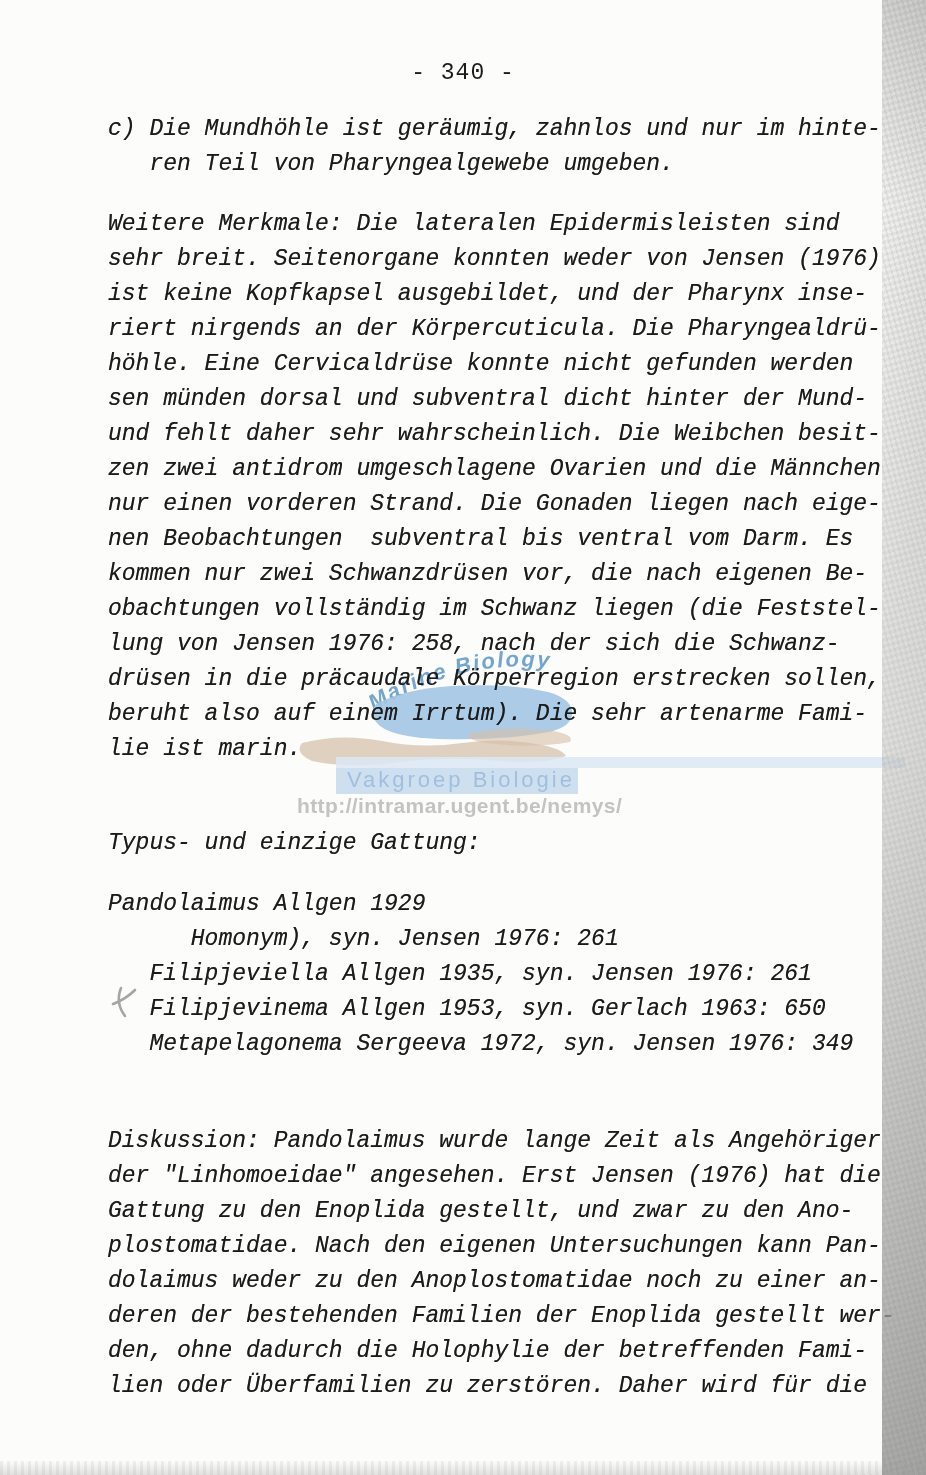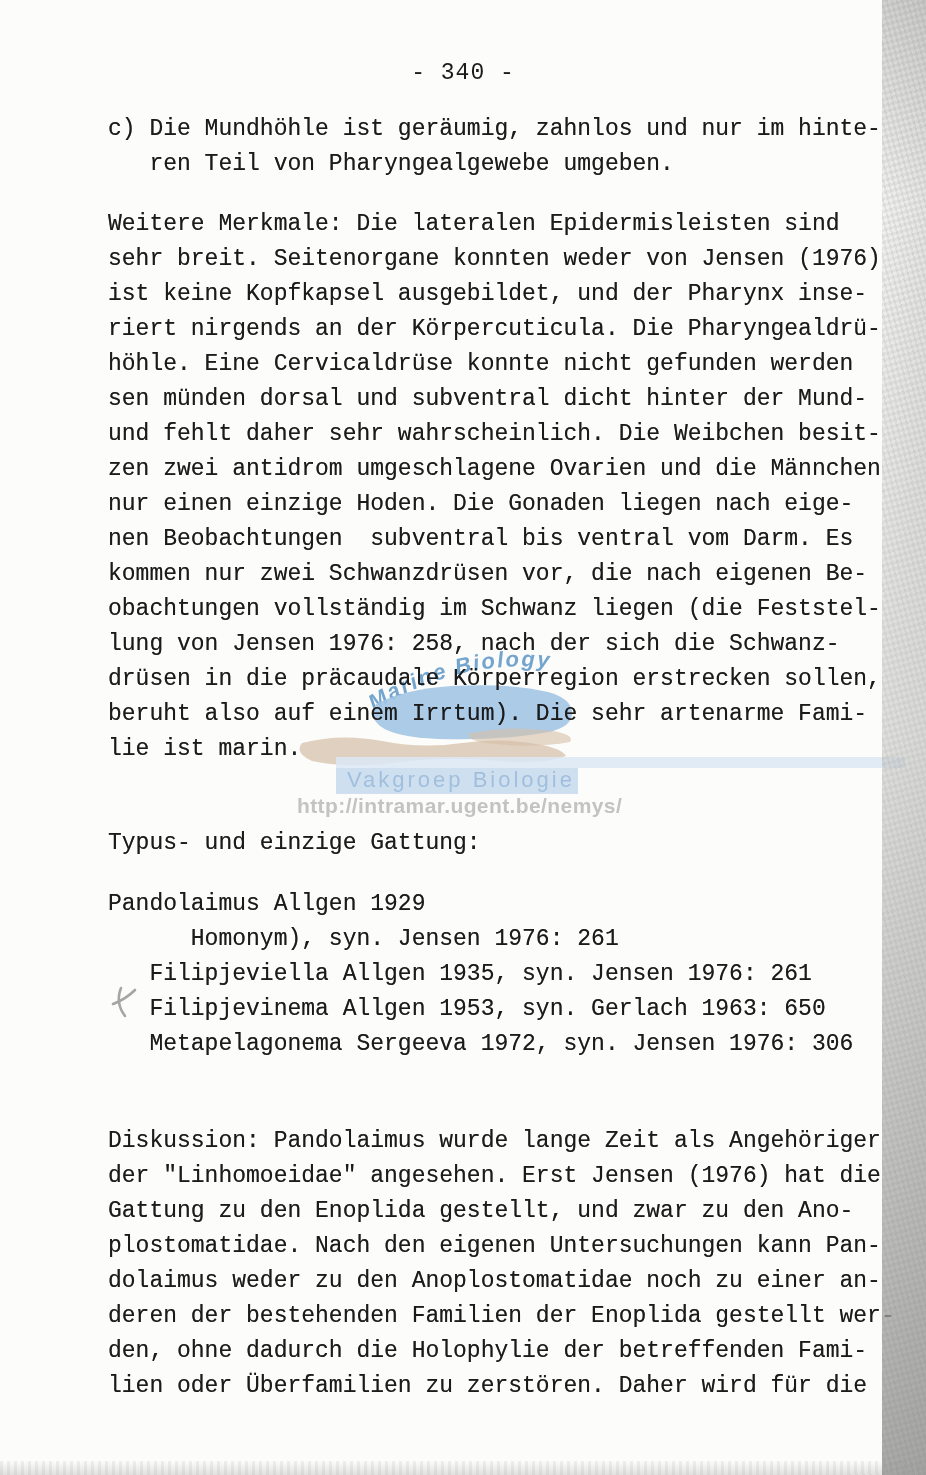--- a/index.html
+++ b/index.html
@@ -14,20 +14,21 @@
   .pageno{
     position:absolute;left:0;top:56px;width:100%;
     text-align:center;font-size:23px;line-height:35px;
     letter-spacing:1px;z-index:2;
   }
   .block{position:absolute;left:108px;z-index:2;}
   .tl{
     white-space:pre;
     font-size:23px;line-height:35px;height:35px;
     text-shadow:0 0 .5px rgba(20,20,20,.55);
+    font-style:italic;
   }
   
   .wm-svg{position:absolute;left:0;top:0;z-index:1;}
   .wm-arc{font:italic 700 22px "Liberation Sans",sans-serif;letter-spacing:2px;}
   .wm-band-text{font:400 22px "Liberation Sans",sans-serif;letter-spacing:3px;}
   .wm-url{font:700 21px "Liberation Sans",sans-serif;letter-spacing:.4px;}
   
   .edge-right{
     position:absolute;top:0;right:0;width:44px;height:100%;z-index:3;
     background:
@@ -97,40 +98,40 @@
 
   <div class="block" style="top:207px">
     <div class="tl">Weitere Merkmale: Die lateralen Epidermisleisten sind</div>
     <div class="tl">sehr breit. Seitenorgane konnten weder von Jensen (1976)</div>
     <div class="tl">ist keine Kopfkapsel ausgebildet, und der Pharynx inse-</div>
     <div class="tl">riert nirgends an der Körpercuticula. Die Pharyngealdrü-</div>
     <div class="tl">höhle. Eine Cervicaldrüse konnte nicht gefunden werden</div>
     <div class="tl">sen münden dorsal und subventral dicht hinter der Mund-</div>
     <div class="tl">und fehlt daher sehr wahrscheinlich. Die Weibchen besit-</div>
     <div class="tl">zen zwei antidrom umgeschlagene Ovarien und die Männchen</div>
-    <div class="tl">nur einen einzige Hoden. Die Gonaden liegen nach eige-</div>
+    <div class="tl">nur einen vorderen Strand. Die Gonaden liegen nach eige-</div>
     <div class="tl">nen Beobachtungen  subventral bis ventral vom Darm. Es</div>
     <div class="tl">kommen nur zwei Schwanzdrüsen vor, die nach eigenen Be-</div>
     <div class="tl">obachtungen vollständig im Schwanz liegen (die Feststel-</div>
     <div class="tl">lung von Jensen 1976: 258, nach der sich die Schwanz-</div>
     <div class="tl">drüsen in die präcaudale Körperregion erstrecken sollen,</div>
     <div class="tl">beruht also auf einem Irrtum). Die sehr artenarme Fami-</div>
     <div class="tl">lie ist marin.</div>
   </div>
 
   <div class="block" style="top:826px">
     <div class="tl">Typus- und einzige Gattung:</div>
   </div>
 
   <div class="block" style="top:887px">
     <div class="tl">Pandolaimus Allgen 1929</div>
     <div class="tl">      Homonym), syn. Jensen 1976: 261</div>
     <div class="tl">   Filipjeviella Allgen 1935, syn. Jensen 1976: 261</div>
     <div class="tl">   Filipjevinema Allgen 1953, syn. Gerlach 1963: 650</div>
-    <div class="tl">   Metapelagonema Sergeeva 1972, syn. Jensen 1976: 306</div>
+    <div class="tl">   Metapelagonema Sergeeva 1972, syn. Jensen 1976: 349</div>
   </div>
 
   <div class="block" style="top:1124px">
     <div class="tl">Diskussion: Pandolaimus wurde lange Zeit als Angehöriger</div>
     <div class="tl">der "Linhomoeidae" angesehen. Erst Jensen (1976) hat die</div>
     <div class="tl">Gattung zu den Enoplida gestellt, und zwar zu den Ano-</div>
     <div class="tl">plostomatidae. Nach den eigenen Untersuchungen kann Pan-</div>
     <div class="tl">dolaimus weder zu den Anoplostomatidae noch zu einer an-</div>
     <div class="tl">deren der bestehenden Familien der Enoplida gestellt wer-</div>
     <div class="tl">den, ohne dadurch die Holophylie der betreffenden Fami-</div>

